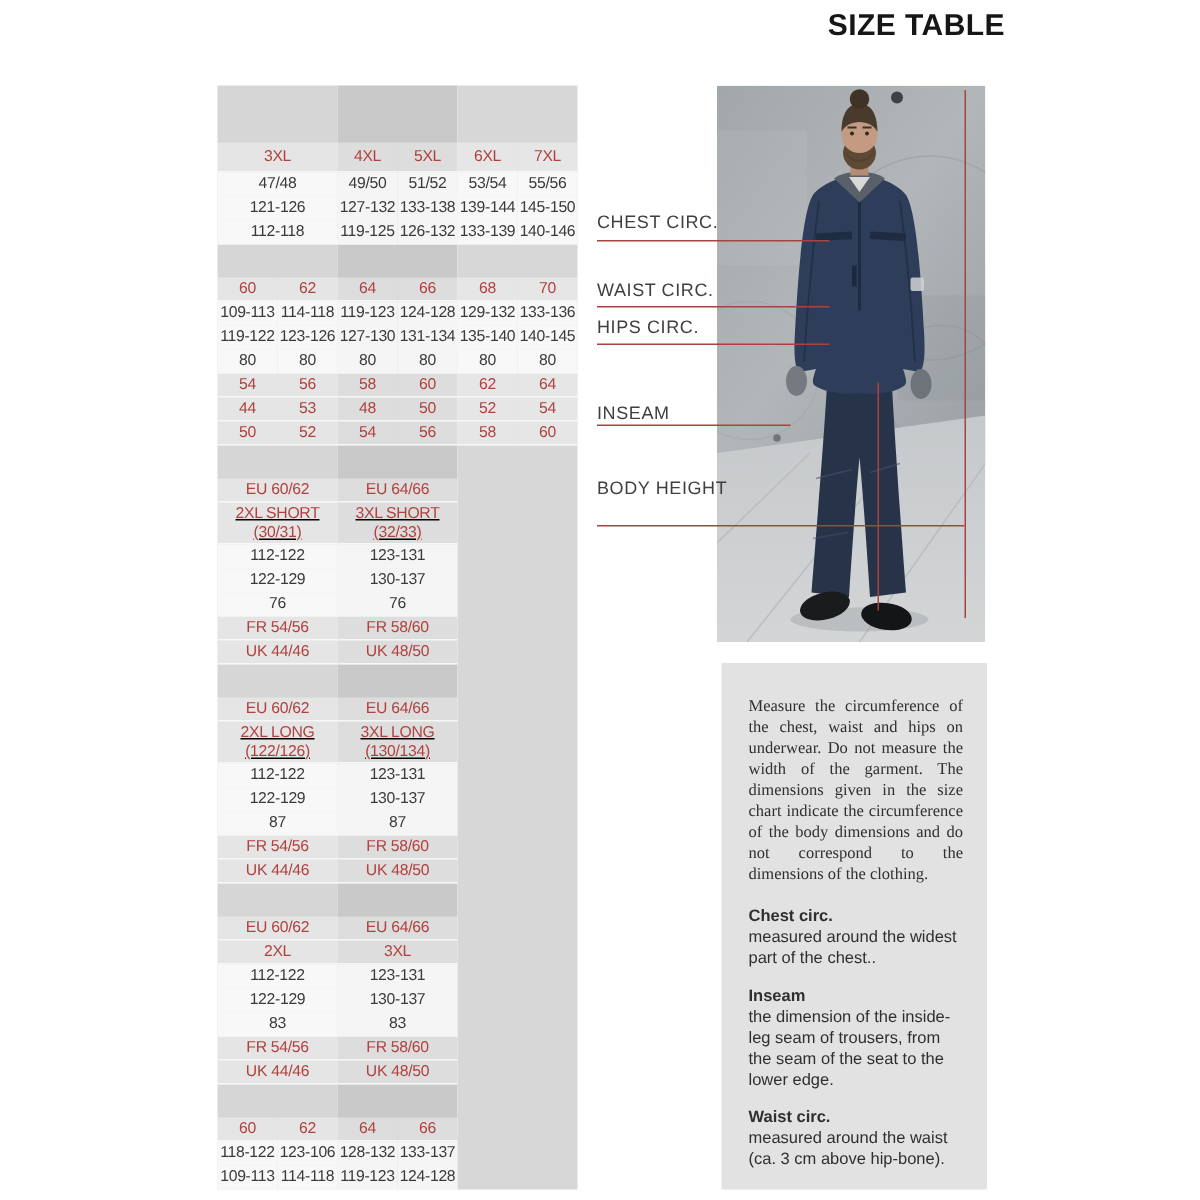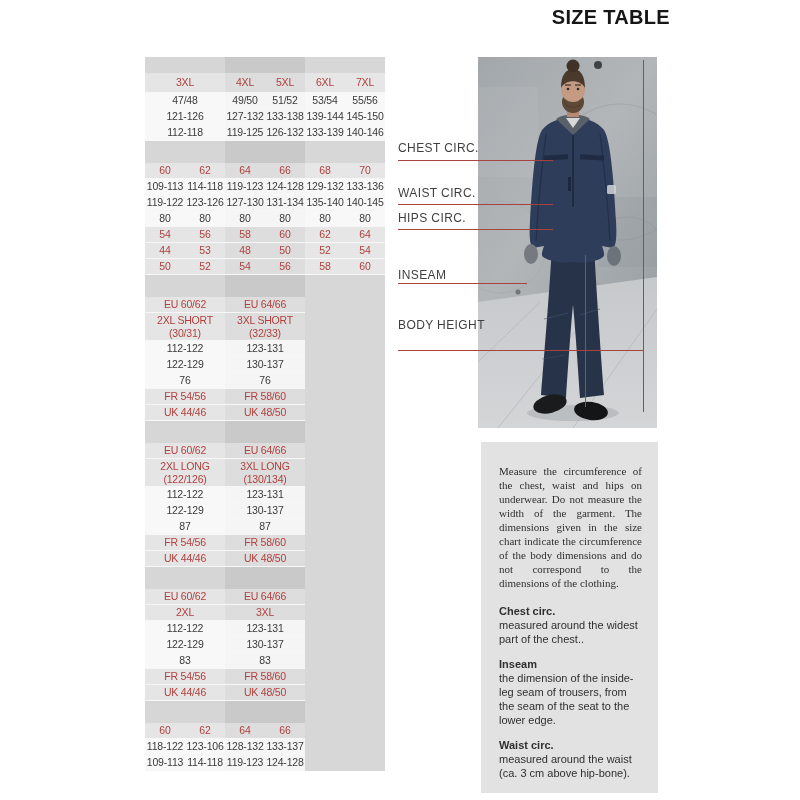--- a/index.html
+++ b/index.html
@@ -5,31 +5,31 @@
   * { margin:0; padding:0; box-sizing:border-box; }
   html,body { width:800px; height:800px; background:#ffffff; font-family:"Liberation Sans",sans-serif; position:relative; overflow:hidden; }
 
   
   .page-title{
     position:absolute; top:6px; right:130px;
     font-size:20px; font-weight:bold; color:#161616; letter-spacing:.3px;
   }
 
   
-  .table-wrap{ position:absolute; left:145px; top:57px; width:240px; padding-top:16px; }
+  .table-wrap{ position:absolute; left:145px; top:57px; width:240px; padding-top:38px; }
   .band{ position:absolute; top:0; bottom:0; z-index:0; }
   .band1{ left:0;   width:80px; background:#d6d6d6; }
   .band2{ left:80px; width:80px; background:#c9c9c9; }
   .band3{ left:160px;width:80px; background:#d7d7d7; }
   .sections{ position:relative; z-index:1; }
   .section{ margin-bottom:22px; }
   .section:last-child{ margin-bottom:0; }
   .trow{ display:flex; height:16px; }
   .trow.hdr{ height:20px; }
-  .trow.tall{ height:28px; }
+  .trow.tall{ height:28px;text-decoration:underline; }
   .tcell{
     display:flex; align-items:center; justify-content:center;
     font-size:10.5px; line-height:1.15; letter-spacing:-.2px;
     white-space:pre; text-align:center;
     border-bottom:1px solid #f7f7f7;
   }
   .tcell.s1{ width:40px; }
   .tcell.s2{ width:80px; }
   .trow.dark .tcell{ background:rgba(255,255,255,.82); color:#3a3a3a; }
   .trow.red  .tcell{ background:rgba(255,255,255,.38); color:#b0413e; }

